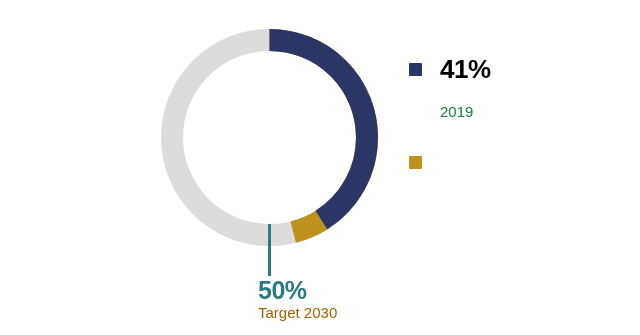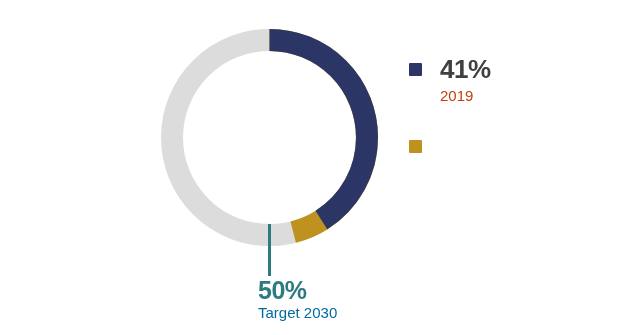--- a/index.html
+++ b/index.html
@@ -84,30 +84,30 @@
     border-radius: 1px;
     margin-top: 7px;
     flex: 0 0 auto;
   }
   .legend-text {
     margin-left: 18px;
   }
   .legend-value {
     font-size: 26px;
     font-weight: bold;
-    color: #404040;
+    color: #000000;
     line-height: 1.02;
     letter-spacing: -0.5px;
   }
   .legend-year {
     font-size: 15px;
     font-weight: normal;
-    color: #c2410c;
+    color: #15803d;
     line-height: 1.25;
-    margin-top: 4px;
+    margin-top: 20px;
   }
 </style>
 </head>
 <body>
 
 <div id="chart-figure">
 
   <div id="donut-wrap">
     <svg id="donut-svg" viewBox="0 0 217 217">
 
@@ -116,21 +116,21 @@
         <circle id="seg-2024" cx="108.5" cy="108.5" r="97.5" fill="none" stroke="#bf9220" stroke-width="22" stroke-dasharray="281.80 330.81" stroke-dashoffset="0"></circle>
         <circle id="seg-2019" cx="108.5" cy="108.5" r="97.5" fill="none" stroke="#2b3566" stroke-width="22" stroke-dasharray="251.17 361.44" stroke-dashoffset="0"></circle>
       </g>
     </svg>
   </div>
 
   <div id="target-marker" style="background: rgb(44, 123, 128);"></div>
 
   <div id="target-block">
     <div id="target-value" style="color: rgb(44, 123, 128);">50%</div>
-    <div id="target-caption" style="color: #0369a1;">Target 2030</div>
+    <div id="target-caption" style="color: #a16207;">Target 2030</div>
   </div>
 
   <div id="legend">
 
     <div class="legend-item">
       <span class="legend-swatch" id="sw-0" style="background: rgb(43, 53, 102);"></span>
       <span class="legend-text">
         <span class="legend-value">41%</span>
         <span class="legend-year" style="display:block;">2019</span>
       </span>

